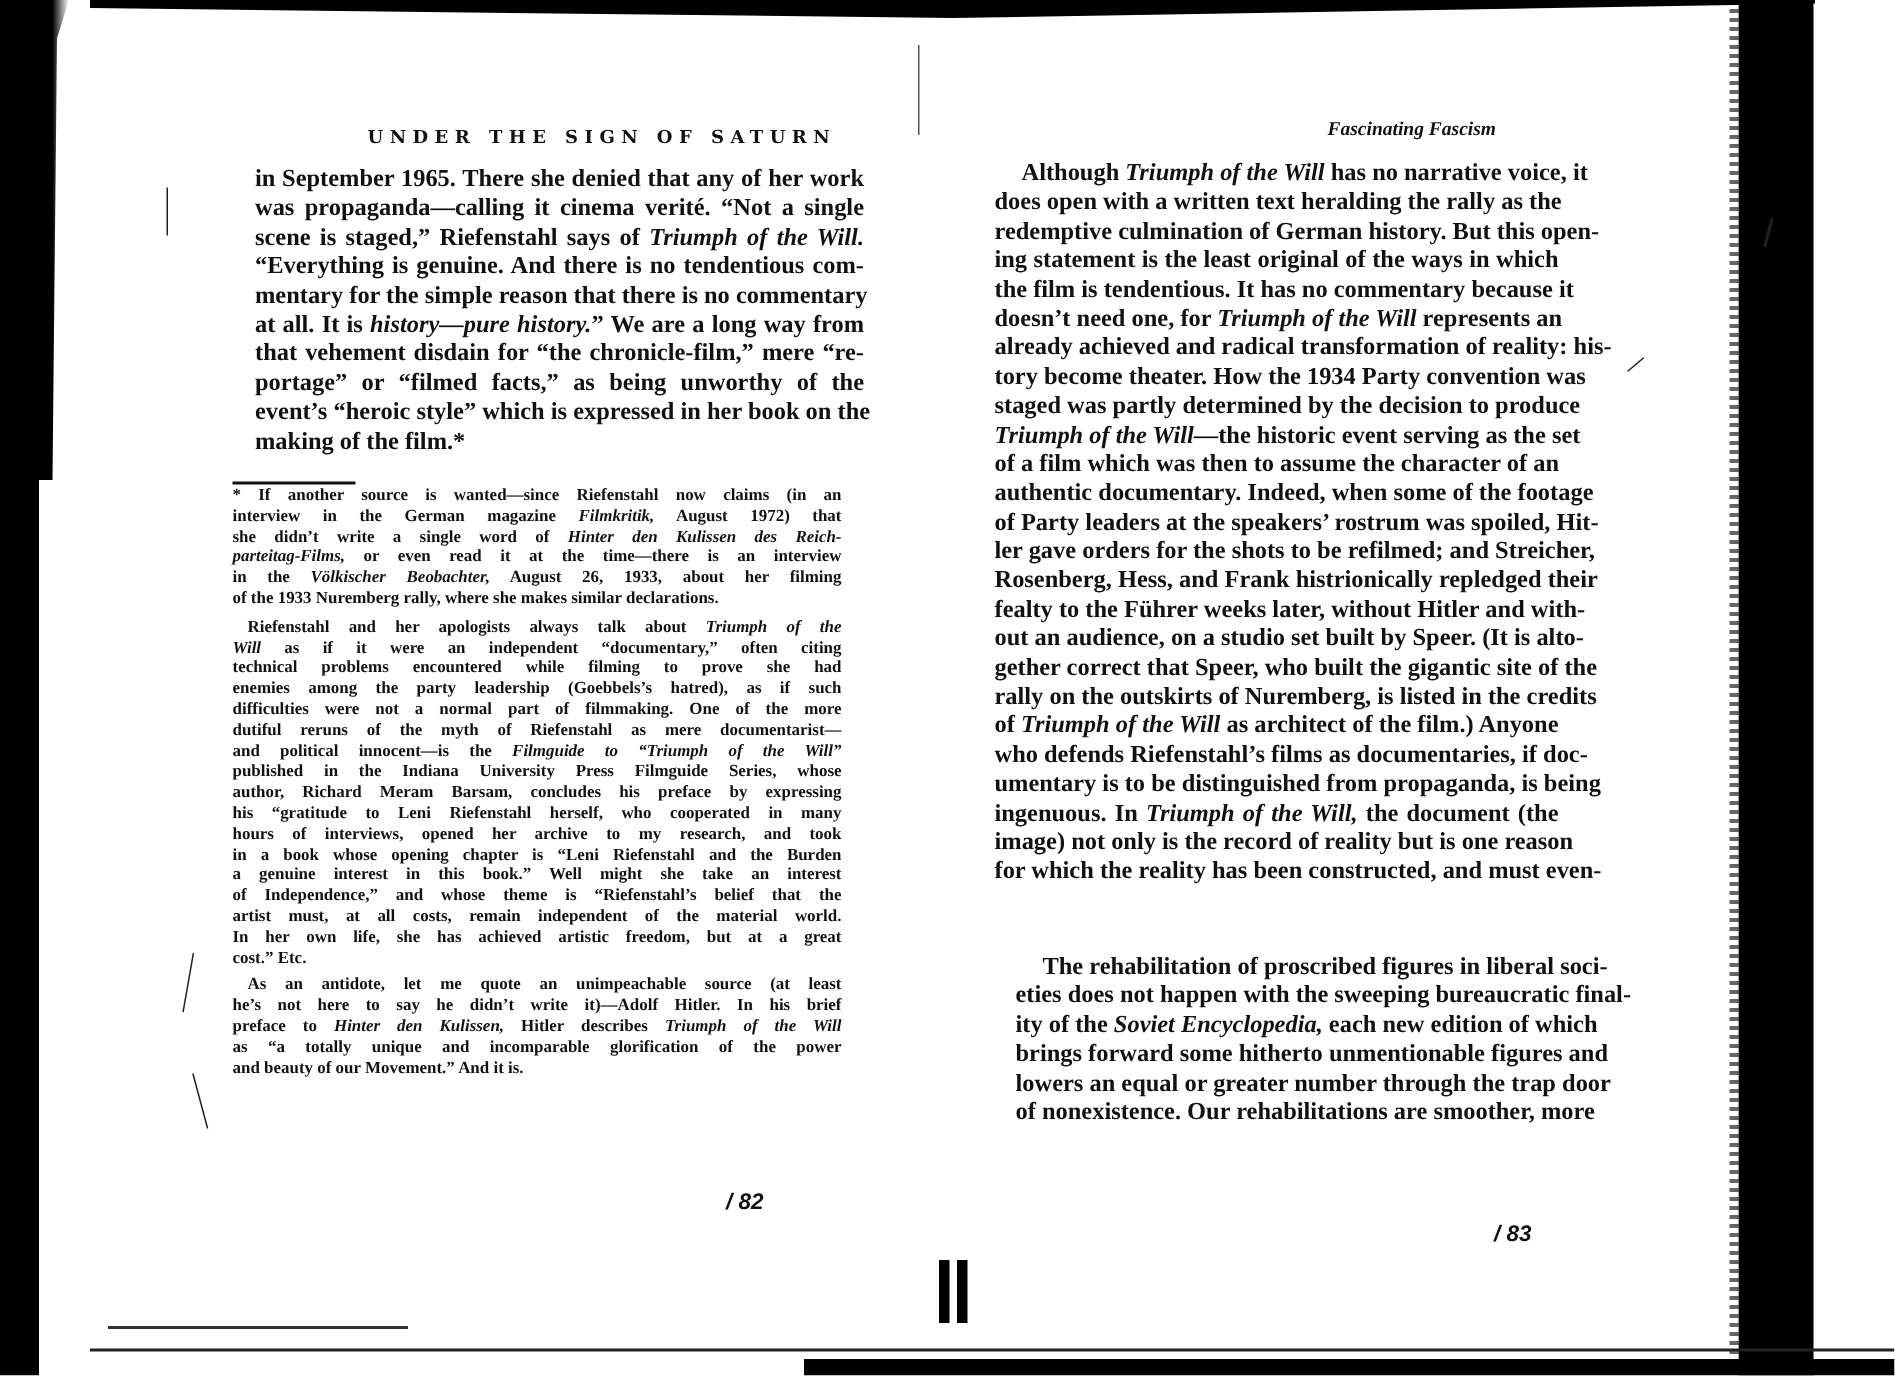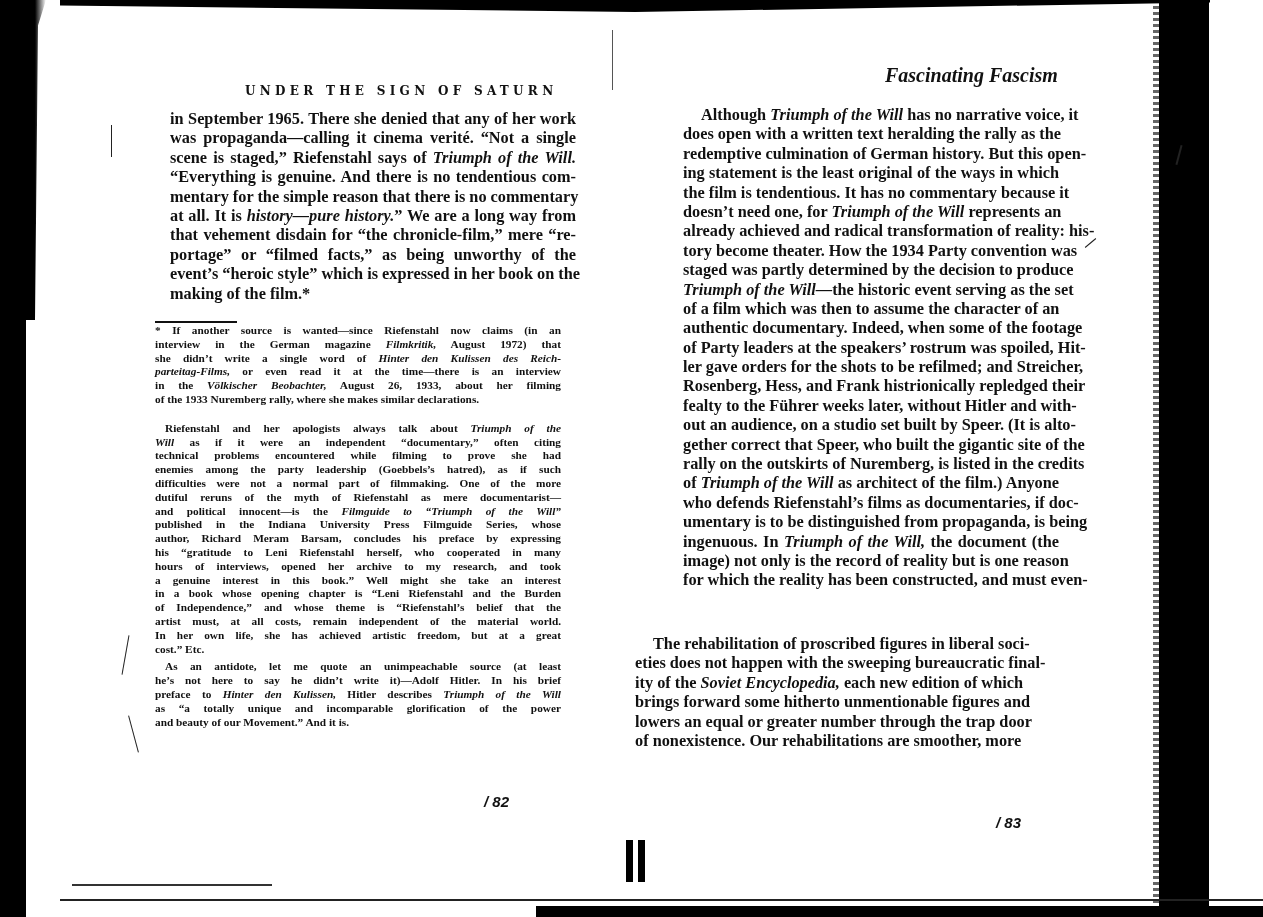--- a/index.html
+++ b/index.html
@@ -13,36 +13,36 @@
   .edge-right-soft { position:absolute; right:50px; top:0; width:6px; height:917px; background:repeating-linear-gradient(180deg,#000 0 3px,#fff 3px 6px); opacity:.6; }
   .edge-top { position:absolute; left:60px; top:0; width:1150px; height:12px; background:#000; clip-path:polygon(0 0,100% 0,100% 20%,50% 100%,0 45%); }
   .edge-bottom { position:absolute; left:536px; top:906px; width:727px; height:11px; background:#000; }
   .bottom-line { position:absolute; left:60px; top:899px; width:1203px; height:2px; background:#222; }
   .bottom-dash { position:absolute; left:72px; top:884px; width:200px; height:2px; background:#333; }
   .gutter-mark { position:absolute; left:626px; top:840px; width:22px; height:42px; }
   .gutter-mark span { position:absolute; top:0; width:7px; height:42px; background:#000; }
   .gutter-line { position:absolute; left:612px; top:30px; width:1px; height:60px; background:#555; }
 
   .running-head-left { position:absolute; left:245px; top:84px; font-size:12px; font-weight:bold; letter-spacing:4.3px; font-family:"DejaVu Serif", serif; }
-  .running-head-right { position:absolute; left:885px; top:64px; font-size:20px; font-weight:bold; font-style:italic; font-family:"Liberation Serif", serif; }
+  .running-head-right { position:absolute; left:885px; top:78px; font-size:13px; font-weight:bold; font-style:italic; font-family:"Liberation Serif", serif; }
 
   .body-text { font-family:"Liberation Serif", serif; font-size:16.3px; line-height:19.4px; text-align:justify; font-weight:600; }
   .body-text .ln { display:block; text-align:justify; text-align-last:justify; white-space:nowrap; height:19.4px; }
   .body-text .ln.last { text-align-last:left; }
   .ln i { font-style:italic; }
 
   .left-body { position:absolute; left:155px; top:109px; width:406px;margin-left:15px; }
-  .right-body { position:absolute; left:663px; top:105px; width:376px;margin-left:20px; }
-  .right-body2 { position:absolute; left:635px; top:634px; width:376px; }
+  .right-body { position:absolute; left:663px; top:105px; width:376px; }
+  .right-body2 { position:absolute; left:677px; top:634px; width:376px; }
 
   .fn-rule { position:absolute; left:155px; top:321px; width:82px; height:2px; background:#111; }
   .footnote { position:absolute; left:155px; top:324px; width:406px; font-family:"Liberation Serif", serif; font-size:11.3px; line-height:13.8px; font-weight:bold; }
   .footnote .ln { display:block; text-align:justify; text-align-last:justify; white-space:nowrap; height:13.8px; }
   .footnote .ln.last { text-align-last:left; }
-  .footnote .fn-para2 { margin-top:15px; }
+  .footnote .fn-para2 { margin-top:5px; }
   .footnote .fn-para3 { margin-top:4px; }
 
   .folio-left { position:absolute; left:484px; top:793px; font-family:"Liberation Sans", sans-serif; font-size:15px; font-style:italic; font-weight:bold; }
   .folio-right { position:absolute; left:996px; top:814px; font-family:"Liberation Sans", sans-serif; font-size:15px; font-style:italic; font-weight:bold; }
 
   .stray { position:absolute; background:#222; }
 </style>
 </head>
 <body>
 
@@ -97,22 +97,22 @@
       <span class="ln"><i>Will</i> as if it were an independent “documentary,” often citing</span>
       <span class="ln">technical problems encountered while filming to prove she had</span>
       <span class="ln">enemies among the party leadership (Goebbels’s hatred), as if such</span>
       <span class="ln">difficulties were not a normal part of filmmaking. One of the more</span>
       <span class="ln">dutiful reruns of the myth of Riefenstahl as mere documentarist—</span>
       <span class="ln">and political innocent—is the <i>Filmguide to “Triumph of the Will”</i></span>
       <span class="ln">published in the Indiana University Press Filmguide Series, whose</span>
       <span class="ln">author, Richard Meram Barsam, concludes his preface by expressing</span>
       <span class="ln">his “gratitude to Leni Riefenstahl herself, who cooperated in many</span>
       <span class="ln">hours of interviews, opened her archive to my research, and took</span>
+      <span class="ln">in a book whose opening chapter is “Leni Riefenstahl and the Burden</span>
       <span class="ln">a genuine interest in this book.” Well might she take an interest</span>
-      <span class="ln">in a book whose opening chapter is “Leni Riefenstahl and the Burden</span>
       <span class="ln">of Independence,” and whose theme is “Riefenstahl’s belief that the</span>
       <span class="ln">artist must, at all costs, remain independent of the material world.</span>
       <span class="ln">In her own life, she has achieved artistic freedom, but at a great</span>
       <span class="ln last">cost.” Etc.</span>
     </div>
     <div class="fn-para3">
       <span class="ln" style="padding-left:10px;">As an antidote, let me quote an unimpeachable source (at least</span>
       <span class="ln">he’s not here to say he didn’t write it)—Adolf Hitler. In his brief</span>
       <span class="ln">preface to <i>Hinter den Kulissen,</i> Hitler describes <i>Triumph of the Will</i></span>
       <span class="ln">as “a totally unique and incomparable glorification of the power</span>

